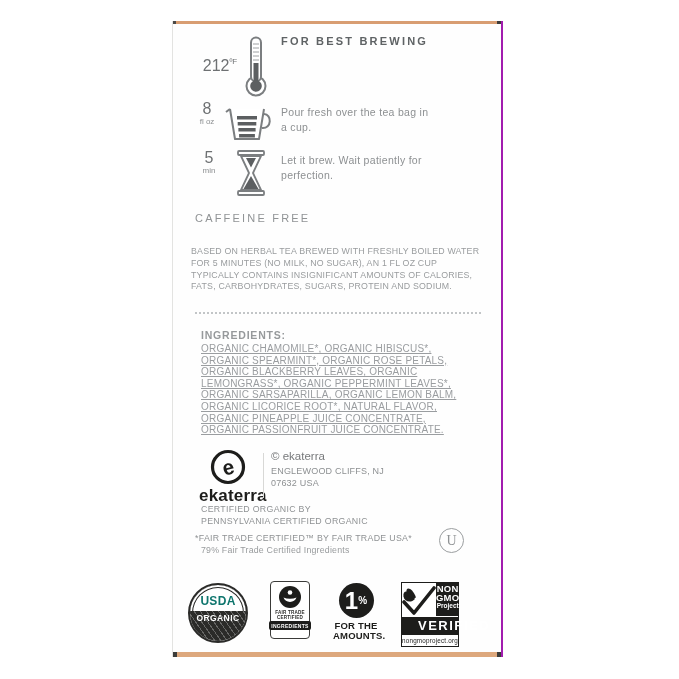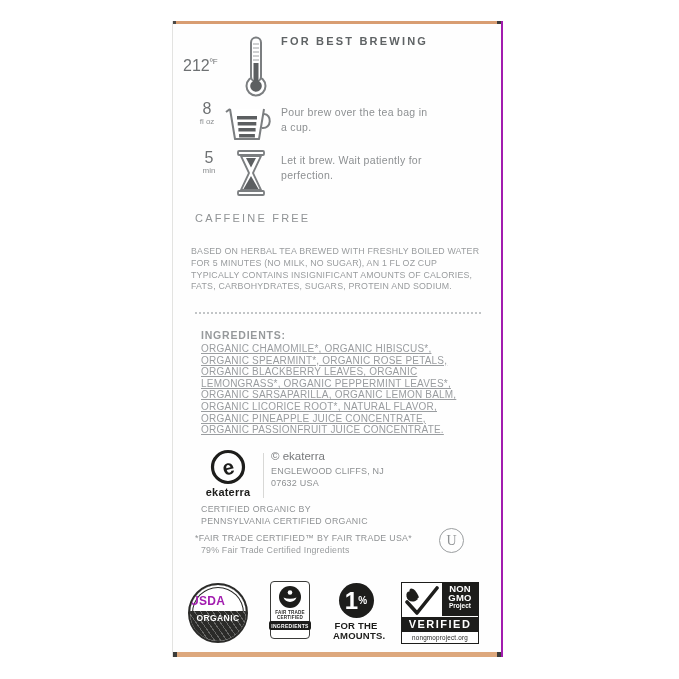--- a/index.html
+++ b/index.html
@@ -12,21 +12,21 @@
   .edge-bottom{position:absolute;bottom:0;left:0;right:0;height:5px;
     background:linear-gradient(to right,#3c3c3a 0 4px,#dda87d 4px calc(100% - 4px),#3c3c3a calc(100% - 4px));}
   .abs{position:absolute;}
   .pre{white-space:pre-line;}
 
   
   .brew-heading{left:108px;top:14px;font-size:11px;font-weight:600;letter-spacing:2.2px;color:#5f6365;}
   .step-text{left:108px;width:215px;font-size:10.5px;line-height:15px;color:#8d9092;letter-spacing:0.3px;}
   .t1{top:33px;} .t2{top:84px;} .t3{top:132px;}
   .step-value{color:#6e7173;}
-  .v1{left:10px;top:36px;width:54px;text-align:left;font-size:16px;}
+  .v1{left:20px;top:36px;width:54px;text-align:center;font-size:16px;}
   .v1 .unit-inline{font-size:8px;vertical-align:7px;letter-spacing:0;}
   .v2{left:18px;top:80px;width:32px;text-align:center;}
   .v3{left:20px;top:129px;width:32px;text-align:center;}
   .num{display:block;font-size:16px;line-height:16px;}
   .unit-below{display:block;font-size:8px;line-height:9px;color:#8d9092;}
   .icon-box svg{display:block;}
   .i1{left:70px;top:15px;} .i2{left:52px;top:80px;} .i3{left:62px;top:128px;}
 
   
   .caffeine{left:22px;top:191px;font-size:11px;letter-spacing:2.2px;color:#909395;}
@@ -35,66 +35,66 @@
   .dotted{left:22px;top:291px;width:286px;border-top:2px dotted #c2c5c7;}
 
   
   .ing-heading{left:28px;top:308px;font-size:10.5px;letter-spacing:0.8px;color:#96999b;font-weight:600;}
   .ing-body{left:28px;top:322px;width:290px;font-size:10px;line-height:11.6px;
             letter-spacing:0.2px;color:#9a9da0;text-decoration:underline;}
 
   
   .brand-logo{left:26px;top:428px;width:58px;text-align:center;}
   .brand-logo svg{display:block;margin:0 auto;}
-  .wordmark{display:block;margin-top:1px;font-size:11px;font-weight:700;color:#1d1d1b;letter-spacing:0.2px;}
+  .wordmark{display:block;margin-top:1px;font-size:17px;font-weight:700;color:#1d1d1b;letter-spacing:0.2px;}
   .brand-divider{left:90px;top:432px;height:45px;width:0;border-left:1px solid #d8d8d6;}
   .copyright{left:98px;top:429px;font-size:11.5px;color:#77797b;}
   .address{left:98px;top:444px;font-size:9px;line-height:12px;color:#8d9092;letter-spacing:0.2px;}
 
   
   .cert-organic{left:28px;top:482px;font-size:8.8px;line-height:12px;color:#8f9294;letter-spacing:0.3px;}
   .cert-ft{left:22px;top:512px;font-size:8.8px;color:#8f9294;letter-spacing:0.3px;}
   .cert-ft-pct{left:28px;top:524px;font-size:8.8px;color:#989b9d;letter-spacing:0.2px;}
   .kosher{left:266px;top:507px;width:25px;height:25px;border:1.5px solid #9b9ea0;border-radius:50%;
           display:flex;align-items:center;justify-content:center;
           font-family:"Liberation Serif",serif;font-size:14px;color:#8f9294;box-sizing:border-box;}
 
   
   .usda{left:15px;top:562px;width:60px;height:60px;border-radius:50%;border:2.5px solid #2b2b29;
         background:#fff;overflow:hidden;position:absolute;box-sizing:border-box;
         box-shadow:inset 0 0 0 2px #fff, inset 0 0 0 3px #2b2b29;}
-  .usda-top{position:absolute;top:9px;left:0;right:0;text-align:left;
-            font-size:12px;font-weight:700;color:#a21caf;letter-spacing:0.3px;}
+  .usda-top{position:absolute;top:9px;left:0;right:0;text-align:center;
+            font-size:12px;font-weight:700;color:#0f766e;letter-spacing:0.3px;}
   .usda-bottom{position:absolute;left:0;right:0;top:47%;bottom:0;background:#2b2b29;
     background-image:repeating-linear-gradient(55deg,rgba(255,255,255,0.28) 0 1px,transparent 1px 5px);
     display:flex;align-items:flex-start;justify-content:center;}
   .usda-bottom span{margin-top:2px;font-size:8.5px;font-weight:700;color:#fff;letter-spacing:0.4px;}
 
   .ftbadge{left:97px;top:560px;width:40px;height:58px;border:1.5px solid #3a3a38;border-radius:4px;
            background:#fff;box-sizing:border-box;display:flex;flex-direction:column;align-items:center;padding:3px 2px 2px;}
   .ftbadge svg{display:block;}
   .ft-label{font-size:4.6px;line-height:5px;font-weight:700;color:#2b2b29;text-align:center;letter-spacing:0.2px;margin-top:1px;}
   .ft-bar{margin-top:1px;background:#1d1d1b;color:#fff;font-size:5px;font-weight:700;
           letter-spacing:0.3px;padding:1.5px 2px;border-radius:2px;white-space:nowrap;}
 
   .onepct{left:160px;top:562px;width:46px;text-align:center;}
   .onepct-circle{width:35px;height:35px;border-radius:50%;background:#1d1d1b;margin:0 auto;
                  display:flex;align-items:center;justify-content:center;}
   .onepct-circle .one{color:#fff;font-size:24px;font-weight:800;line-height:24px;}
   .onepct-circle .pct{color:#fff;font-size:10px;font-weight:800;vertical-align:8px;}
   .onepct-label{margin-top:3px;font-size:9.5px;line-height:10px;font-weight:800;color:#1d1d1b;letter-spacing:0.2px;}
 
-  .nongmo{left:228px;top:561px;width:78px;border:1.5px solid #1d1d1b;background:#fff;box-sizing:border-box;}
+  .nongmo{left:228px;top:561px;width:58px;border:1.5px solid #1d1d1b;background:#fff;box-sizing:border-box;}
   .ng-top{display:flex;align-items:stretch;height:33px;}
   .ng-butterfly{flex:1;display:flex;align-items:center;justify-content:center;}
   .ng-box{width:36px;background:#1d1d1b;color:#fff;text-align:center;padding-top:1px;}
   .ng-box .ng-l1{font-size:9.5px;line-height:9px;font-weight:800;letter-spacing:0.2px;white-space:pre-line;}
   .ng-box .ng-l2{font-size:6.5px;line-height:7px;font-weight:700;}
-  .ng-verified{background:#1d1d1b;color:#fff;text-align:center;font-size:11px;font-weight:800;
-               letter-spacing:1.5px;padding:1px 0 2px;border-top:1.5px solid #fff;}
+  .ng-verified{background:#1d1d1b;color:#fff;text-align:center;font-size:13px;font-weight:800;
+               letter-spacing:1.5px;padding:1px 16px 2px;border-top:1.5px solid #fff;}
   .ng-url{text-align:center;font-size:6.3px;color:#1d1d1b;padding:1.5px 0 2px;letter-spacing:0.2px;}
 </style>
 </head>
 <body>
 
 <div class="canvas">
   <div class="panel">
     <div class="edge-top"></div>
 
     <div class="abs brew-heading">FOR BEST BREWING</div>
@@ -124,21 +124,21 @@
       <svg width="48" height="44" viewBox="0 0 48 44">
         <path d="M5 8 L10 38 L34 38 L39 8" fill="#ffffff" stroke="#7b7e80" stroke-width="2" stroke-linejoin="round"></path>
         <path d="M39 13 C47 13 47 28 37 27" fill="none" stroke="#7b7e80" stroke-width="2"></path>
         <path d="M5 8 L1 11" stroke="#7b7e80" stroke-width="2"></path>
         <rect x="12" y="15" width="20" height="3.5" fill="#5c5f61"></rect>
         <rect x="12.7" y="21" width="18.6" height="3.5" fill="#5c5f61"></rect>
         <rect x="13.4" y="27" width="17.2" height="3.5" fill="#5c5f61"></rect>
         <rect x="14.1" y="33" width="15.8" height="3.5" fill="#5c5f61"></rect>
       </svg>
     </div>
-    <div class="abs step-text t2 pre">Pour brew over the tea bag in
+    <div class="abs step-text t2 pre">Pour fresh over the tea bag in
 a cup.</div>
 
     <div class="abs v3 step-value">
       <span class="num">5</span>
       <span class="unit-below">min</span>
     </div>
     <div class="abs icon-box i3">
       <svg width="32" height="48" viewBox="0 0 32 48">
         <rect x="3" y="2" width="26" height="4" rx="1" fill="#ffffff" stroke="#7b7e80" stroke-width="1.8"></rect>
         <rect x="3" y="42" width="26" height="4" rx="1" fill="#ffffff" stroke="#7b7e80" stroke-width="1.8"></rect>

